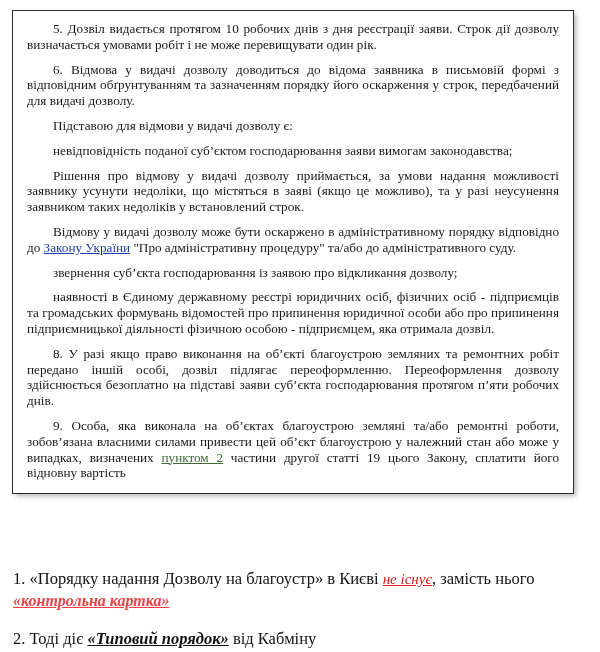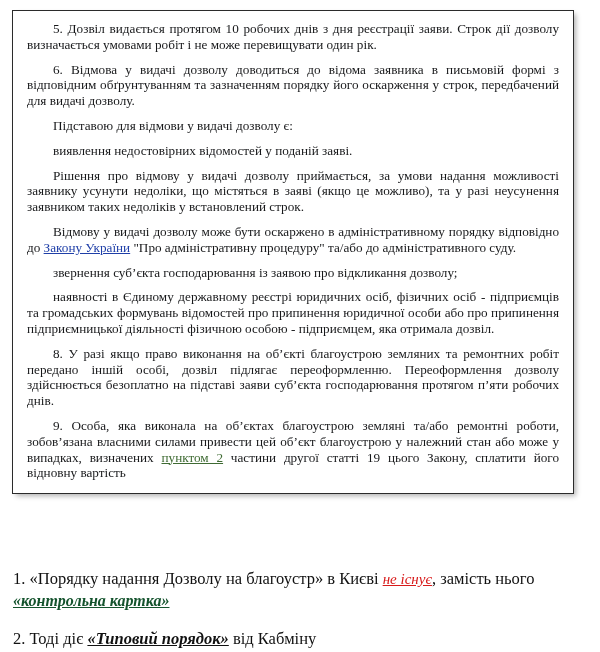--- a/index.html
+++ b/index.html
@@ -69,42 +69,42 @@
   }
   .notes p:last-child { margin-bottom: 0; }
 
   .em-red {
     color: #d81a1a;
     font-style: italic;
     text-decoration: underline;
     font-size: 15px;
   }
   .em-red-big {
-    color: #14532d;
+    color: #ef4444;
     font-style: italic;
     font-weight: bold;
     text-decoration: underline;
     font-size: 16px;
   }
   .em-black {
     color: #111111;
     font-style: italic;
     font-weight: bold;
     text-decoration: underline;
   }
 </style>
 </head>
 <body>
 
 <div class="doc-frame-wrap">
   <div class="doc-frame" id="doc-frame">
       <p class="ind"><span>5. Дозвіл видається протягом 10 робочих днів з дня реєстрації заяви. Строк дії дозволу визначається умовами робіт і не може перевищувати один рік.</span></p>
       <p class="ind"><span>6. Відмова у видачі дозволу доводиться до відома заявника в письмовій формі з відповідним обґрунтуванням та зазначенням порядку його оскарження у строк, передбачений для видачі дозволу.</span></p>
       <p class="ind"><span>Підставою для відмови у видачі дозволу є:</span></p>
-      <p class="ind"><span>виявлення недостовірних відомостей у поданій заяві.</span></p>
+      <p class="ind"><span>невідповідність поданої суб’єктом господарювання заяви вимогам законодавства;</span></p>
       <p class="ind"><span>Рішення про відмову у видачі дозволу приймається, за умови надання можливості заявнику усунути недоліки, що містяться в заяві (якщо це можливо), та у разі неусунення заявником таких недоліків у встановлений строк.</span></p>
       <p class="ind"><span>Відмову у видачі дозволу може бути оскаржено в адміністративному порядку відповідно до </span><a class="lnk-blue" href="#">Закону України</a><span> "Про адміністративну процедуру" та/або до адміністративного суду.</span></p>
       <p class="ind"><span>звернення суб’єкта господарювання із заявою про відкликання дозволу;</span></p>
       <p class="ind"><span>наявності в Єдиному державному реєстрі юридичних осіб, фізичних осіб - підприємців та громадських формувань відомостей про припинення юридичної особи або про припинення підприємницької діяльності фізичною особою - підприємцем, яка отримала дозвіл.</span></p>
       <p class="ind"><span>8. У разі якщо право виконання на об’єкті благоустрою земляних та ремонтних робіт передано іншій особі, дозвіл підлягає переоформленню. Переоформлення дозволу здійснюється безоплатно на підставі заяви суб’єкта господарювання протягом п’яти робочих днів.</span></p>
       <p class="ind"><span>9. Особа, яка виконала на об’єктах благоустрою земляні та/або ремонтні роботи, зобов’язана власними силами привести цей об’єкт благоустрою у належний стан або може у випадках, визначених </span><a class="lnk-green" href="#">пунктом 2</a><span> частини другої статті 19 цього Закону, сплатити його відновну вартість</span></p>
     </div>
 </div>
 
 <div class="notes" id="notes-list">

